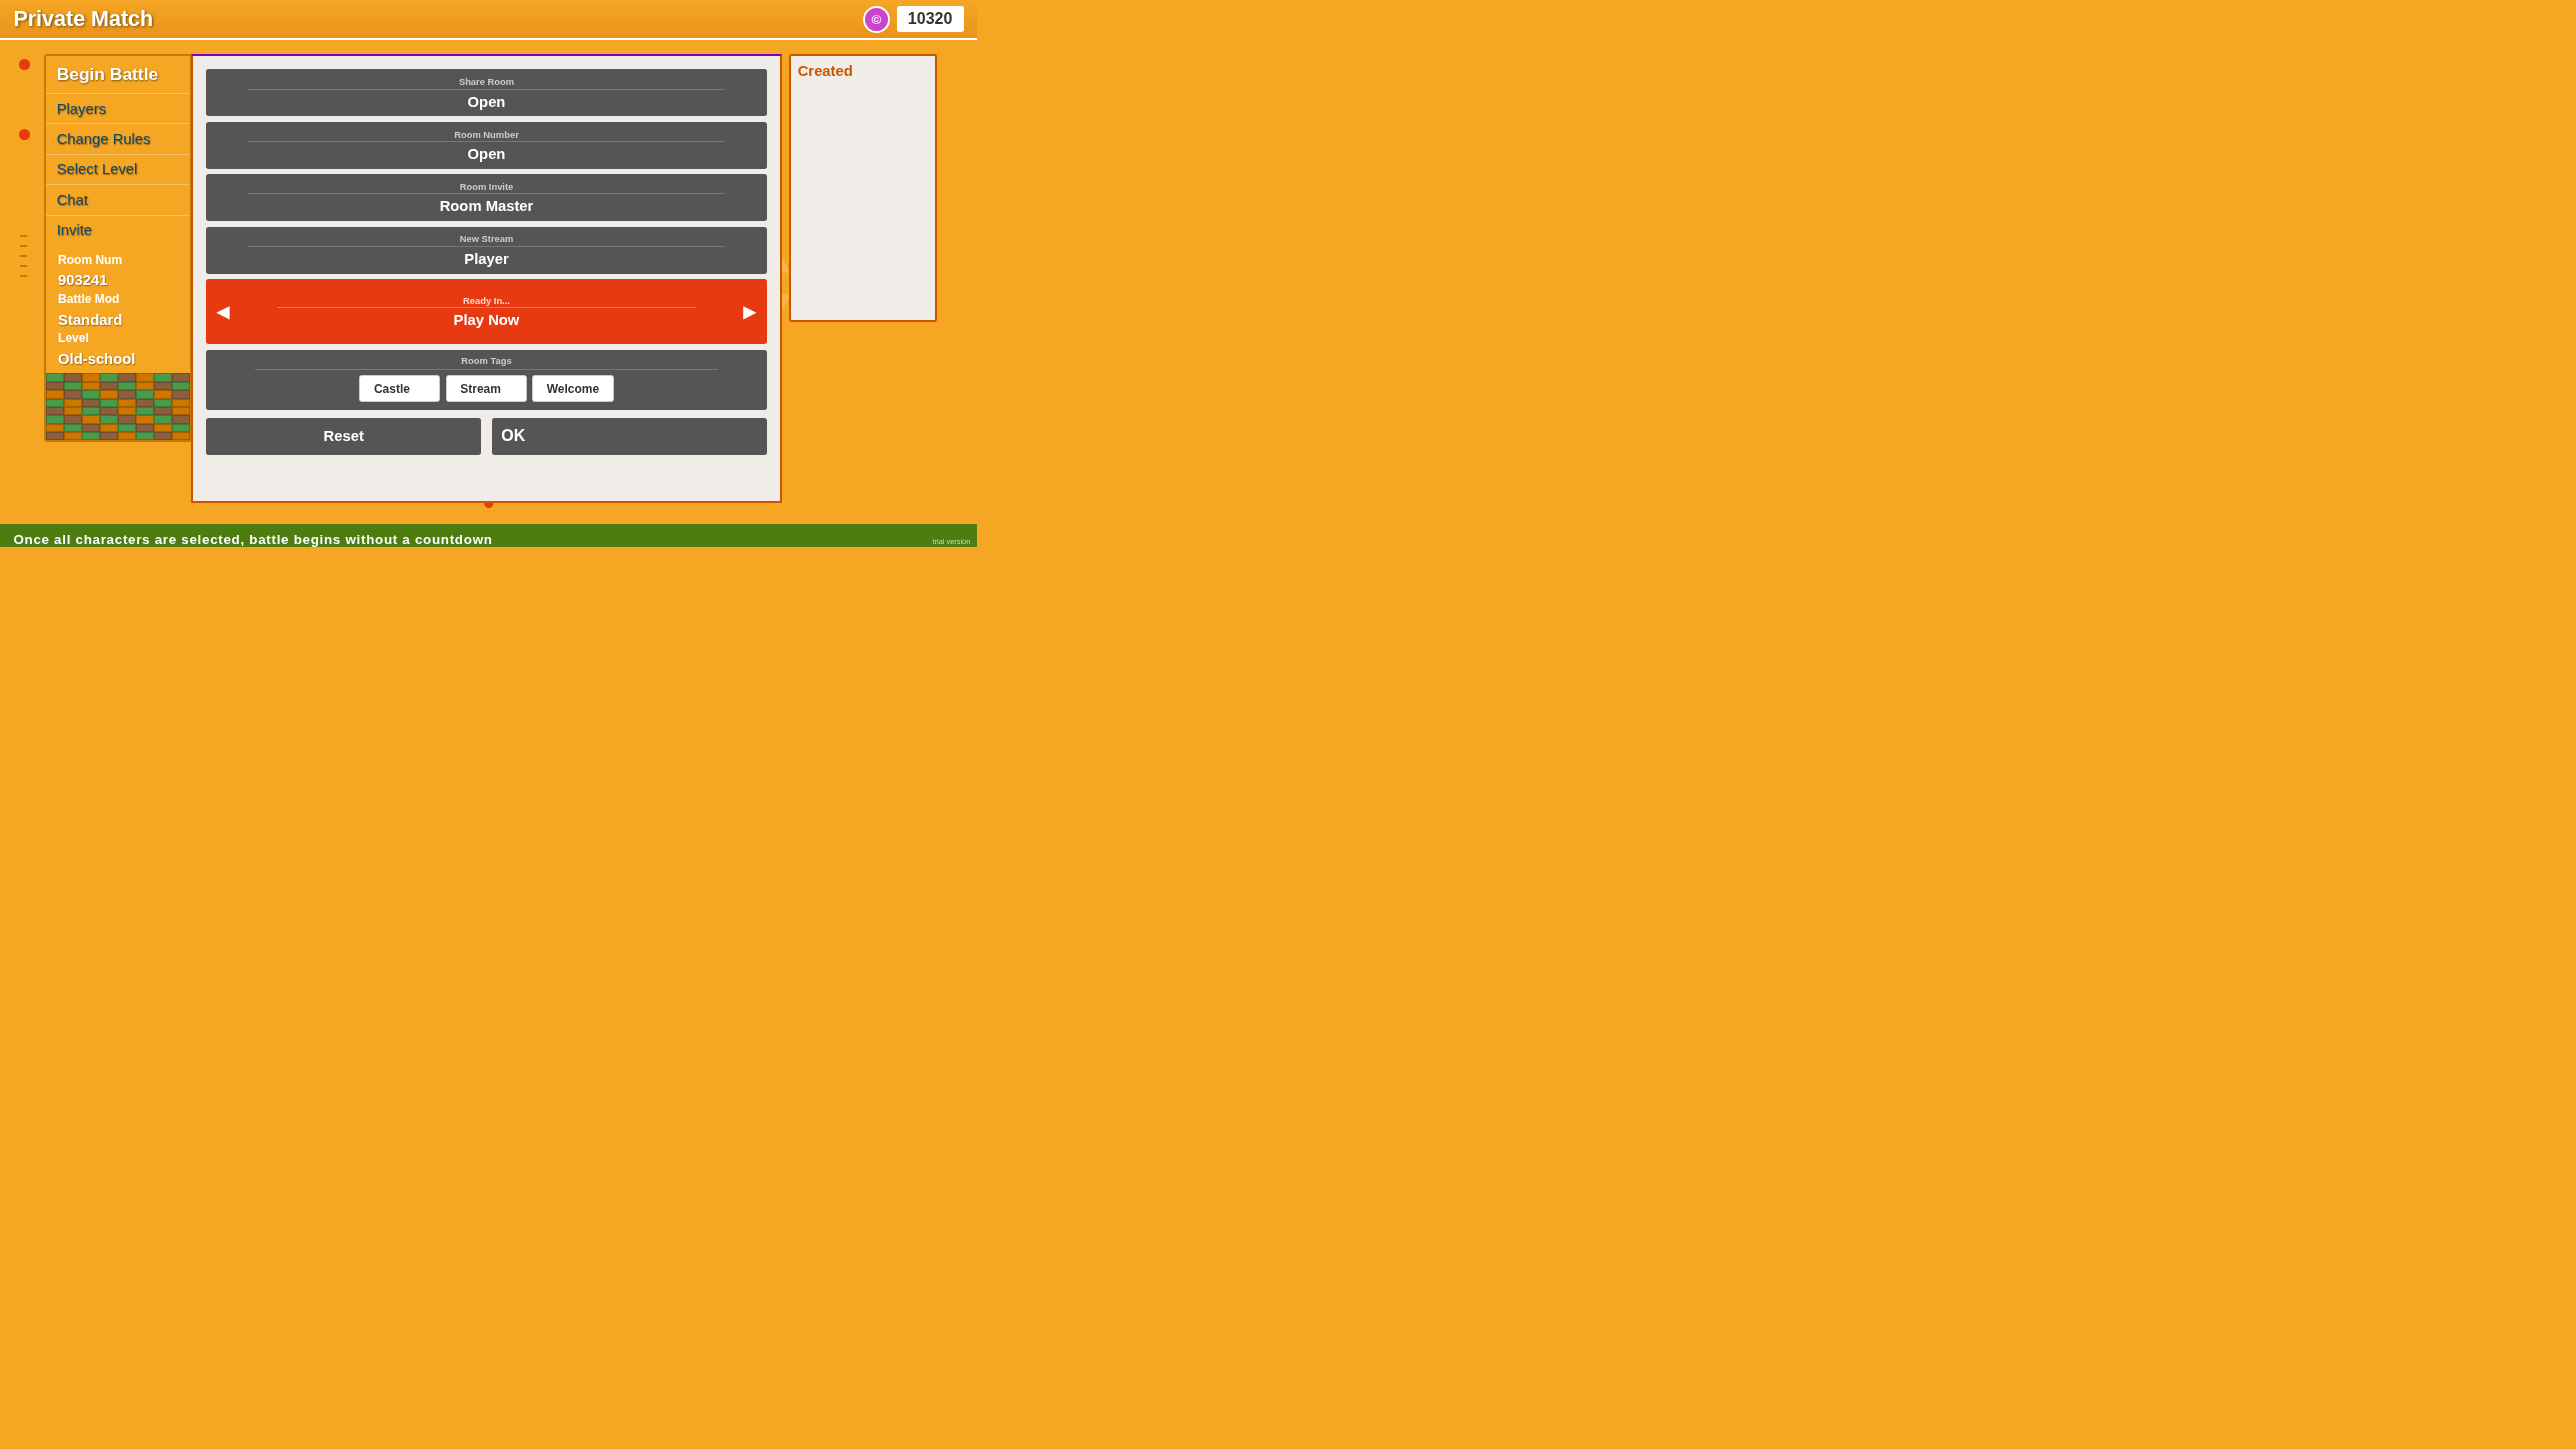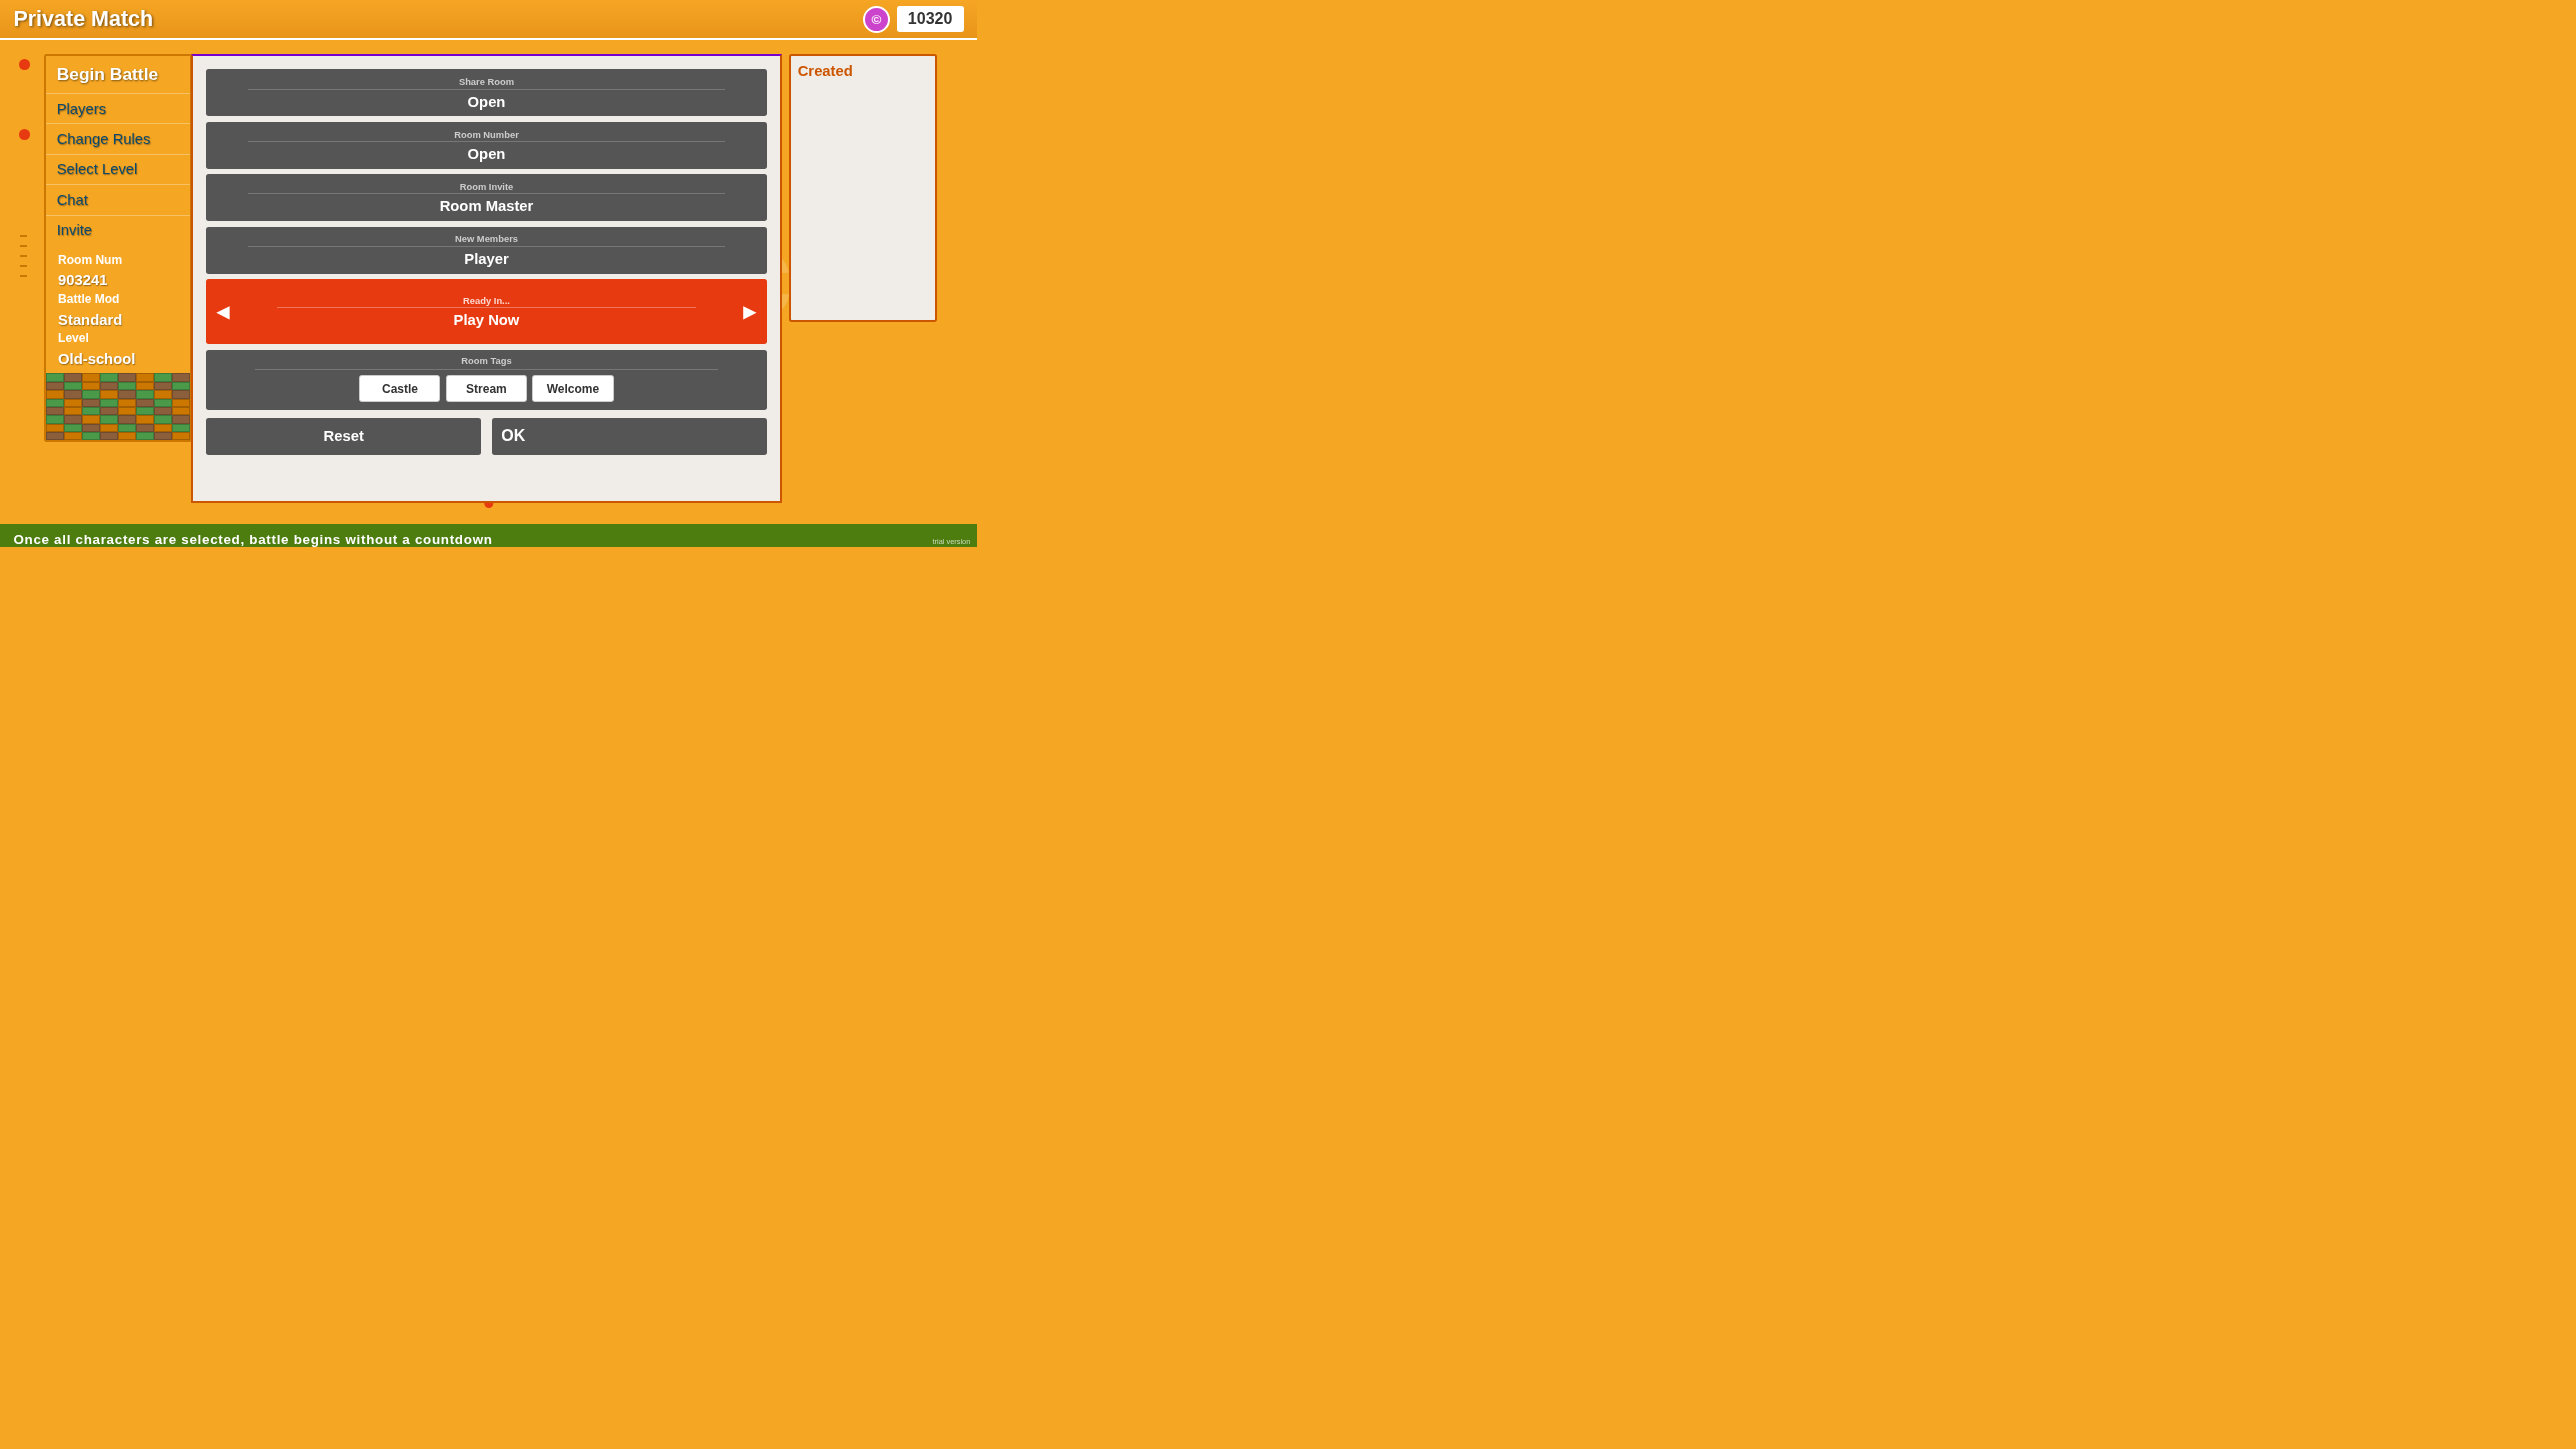--- a/index.html
+++ b/index.html
@@ -317,21 +317,21 @@
     .tag-btn {
       background: white;
       color: #333;
       font-size: 12px;
       font-weight: 900;
       padding: 5.4px 13.4px;
       border: 1.3px solid #ccc;
       border-radius: 2.7px;
       cursor: pointer;
       min-width: 81px;
-      text-align: center;
+      text-align: left;
     }
 
     
     .bottom-buttons {
       display: flex;
       gap: 10.7px;
       margin-top: 2.7px;
     }
 
     .btn-reset {
@@ -530,21 +530,21 @@
     <div class="dialog-row-top">Room Number</div>
     <div class="dialog-row-bottom">Open</div>
   </div>
 
   <div class="dialog-row">
     <div class="dialog-row-top">Room Invite</div>
     <div class="dialog-row-bottom">Room Master</div>
   </div>
 
   <div class="dialog-row">
-    <div class="dialog-row-top">New Members</div>
+    <div class="dialog-row-top">New Stream</div>
     <div class="dialog-row-bottom">Player</div>
   </div>
 
   <div class="dialog-row active dialog-row-with-arrows">
     <div class="dialog-arrow">◀</div>
     <div class="dialog-row-center">
       <div class="dialog-row-top">Ready In...</div>
       <div class="dialog-row-bottom">Play Now</div>
     </div>
     <div class="dialog-arrow">▶</div>

